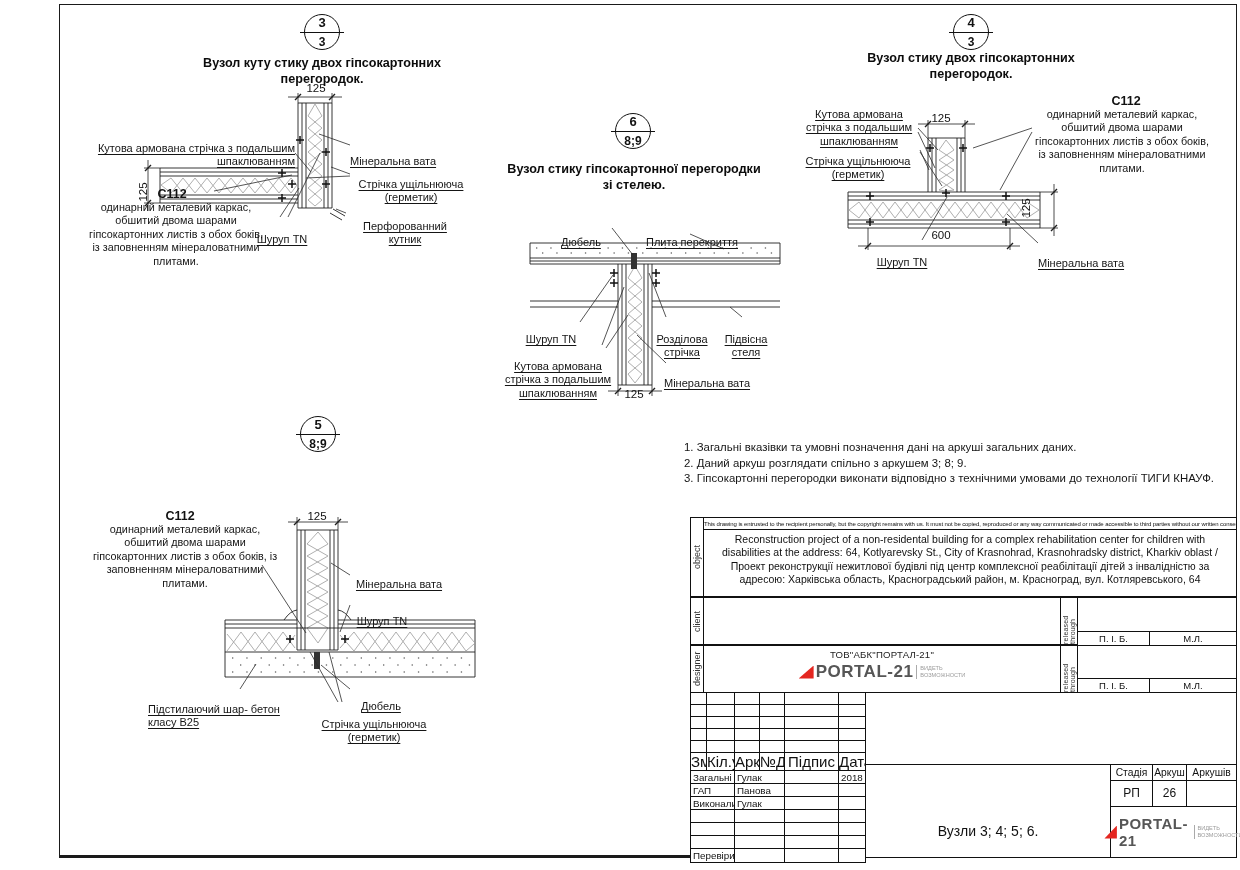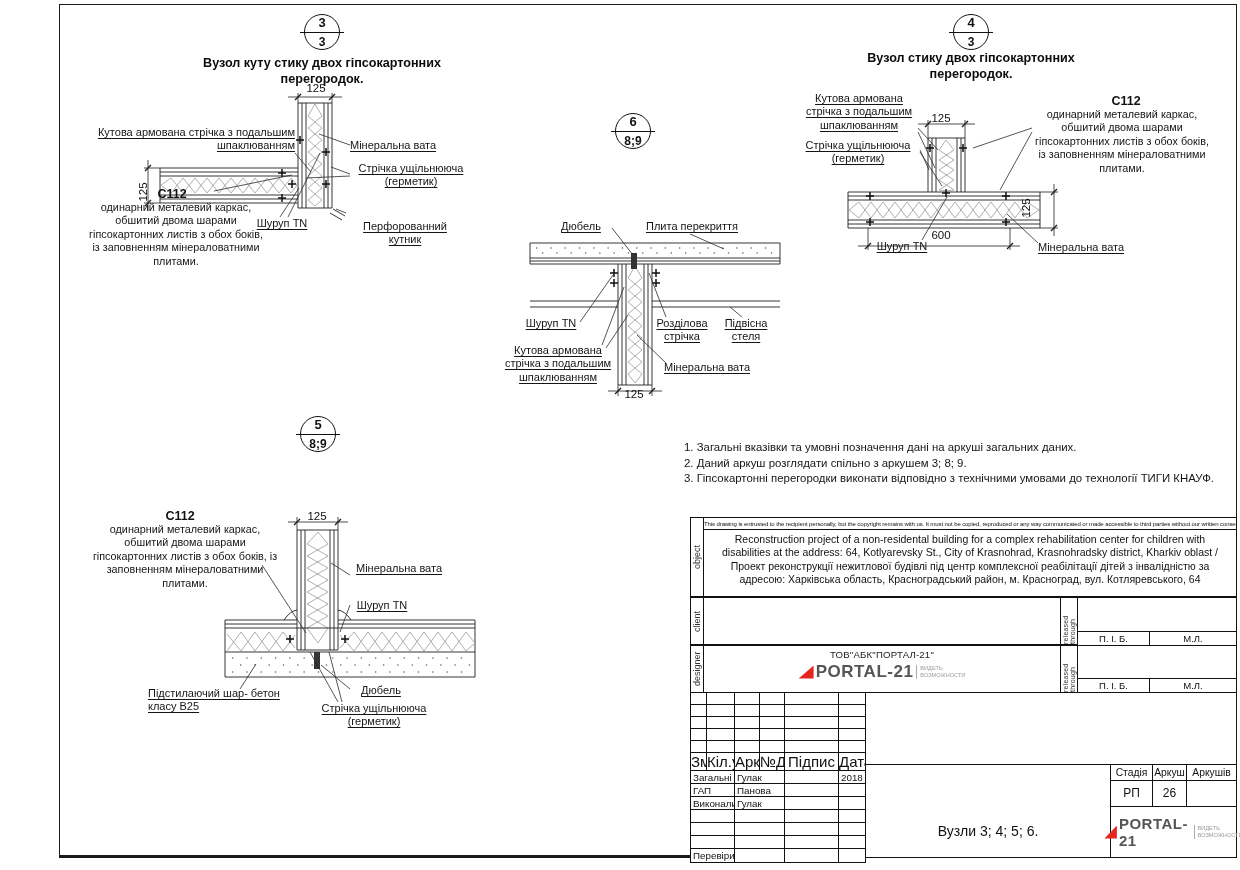--- a/index.html
+++ b/index.html
@@ -9,21 +9,21 @@
          border:1.5px solid #1a1a1a;border-bottom-width:3px;}
   svg{position:absolute;overflow:visible;}
   .stroke{stroke:#1f1f1f;stroke-width:.9;fill:none;}
   .wool{stroke:#9a9a9a;stroke-width:.8;fill:none;}
   .lead{stroke:#2a2a2a;stroke-width:.8;fill:none;}
   .dimln{stroke:#1f1f1f;stroke-width:.8;fill:none;}
   .tick{stroke:#1f1f1f;stroke-width:1.4;fill:none;}
   .screw{stroke:#111;stroke-width:1.5;fill:none;}
   .dots{stroke:#777;stroke-width:1.6;stroke-dasharray:1.3 13;fill:none;}
   .lbl{position:absolute;font-size:11px;line-height:1.22;text-align:center;color:#151515;}
-  .lbl.u{text-decoration:underline;text-underline-offset:2px;}
+  .lbl.u{text-decoration:underline;text-underline-offset:2px;margin-top:16px;}
   .lbl.l{text-align:left;}
   .lbl.r{text-align:right;}
   .desc{position:absolute;font-size:10.8px;line-height:1.25;text-align:center;color:#151515;}
   .c112{position:absolute;font-size:12.5px;font-weight:bold;text-align:center;}
   .dim{position:absolute;font-size:11.5px;text-align:center;color:#111;}
   .dim.v{transform:rotate(-90deg);}
   .ttl{position:absolute;font-weight:bold;font-size:12.6px;line-height:1.3;text-align:center;color:#0c0c0c;}
   .badge{position:absolute;width:36px;height:36px;border:1.7px solid #111;border-radius:50%;
          box-sizing:border-box;background:#fff;}
   .badge .t{position:absolute;top:0px;left:0;right:0;text-align:center;font-weight:bold;font-size:13px;}
@@ -72,30 +72,31 @@
     </g>
     <path class="stroke" d="M203 124L215 131 M200 128L212 135"></path>
     <path class="lead" d="M165 68L181 87 M220 60L189 49 M220 89L201 82 M220 91L176 93 M216 128L206 124 M150 132L169 103 M158 132L190 68 M84 106L162 90"></path>
   </svg>
 
   <div class="dim" style="left:296px;top:82px;width:40px;">125</div>
   <div class="dim v" style="left:123px;top:186px;width:40px;">125</div>
   <div class="lbl r u" style="left:95px;top:126px;width:200px;">Кутова армована стрічка з подальшим шпаклюванням</div>
   <div class="lbl l u" style="left:350px;top:139px;width:112px;">Мінеральна вата</div>
   <div class="lbl u" style="left:350px;top:162px;width:122px;">Стрічка ущільнююча (герметик)</div>
-  <div class="lbl u" style="left:346px;top:220px;width:118px;">Перфорованний кутник</div>
+  <div class="lbl u" style="left:346px;top:204px;width:118px;">Перфорованний кутник</div>
   <div class="lbl u" style="left:250px;top:217px;width:64px;">Шуруп TN</div>
   <div class="c112" style="left:130px;top:187px;width:84px;">C112</div>
   <div class="desc" style="left:84px;top:201px;width:184px;">одинарний металевий каркас, обшитий двома шарами гіпсокартонних листів з обох боків, із заповненням мінераловатними плитами.</div>
 
   <div class="badge" style="left:615px;top:113px;">
     <div class="t">6</div>
     <div class="ln"></div>
     <div class="b">8;9</div>
   </div>
+  <div class="ttl" style="left:503px;top:161px;width:262px;">Вузол стику гіпсокартонної перегородки зі стелею.</div>
 
   <svg style="left:500px;top:215px;" width="300" height="190" viewBox="0 0 300 190">
     <path class="stroke" d="M30 28H280 M30 43H280 M30 46H280 M30 49H280 M30 28V49 M280 28V49"></path>
     <path class="dots" d="M36 33H278 M42 38H278"></path>
     <path class="stroke" d="M118 49V170 M122 49V170 M126 49V170 M144 49V170 M148 49V170 M152 49V170 M118 170H152"></path>
     <path class="wool" d="M135 51 L128 63 L142 75 L128 87 L142 99 L128 111 L142 123 L128 135 L142 147 L128 159 L135 168"></path>
     <path class="wool" d="M135 51 L142 63 L128 75 L142 87 L128 99 L142 111 L128 123 L142 135 L128 147 L142 159 L135 168"></path>
     <path class="stroke" d="M30 86H118 M30 92H118 M152 86H280 M152 92H280"></path>
     <rect x="131" y="38" width="6" height="16" fill="#333"></rect>
     <g class="screw">

